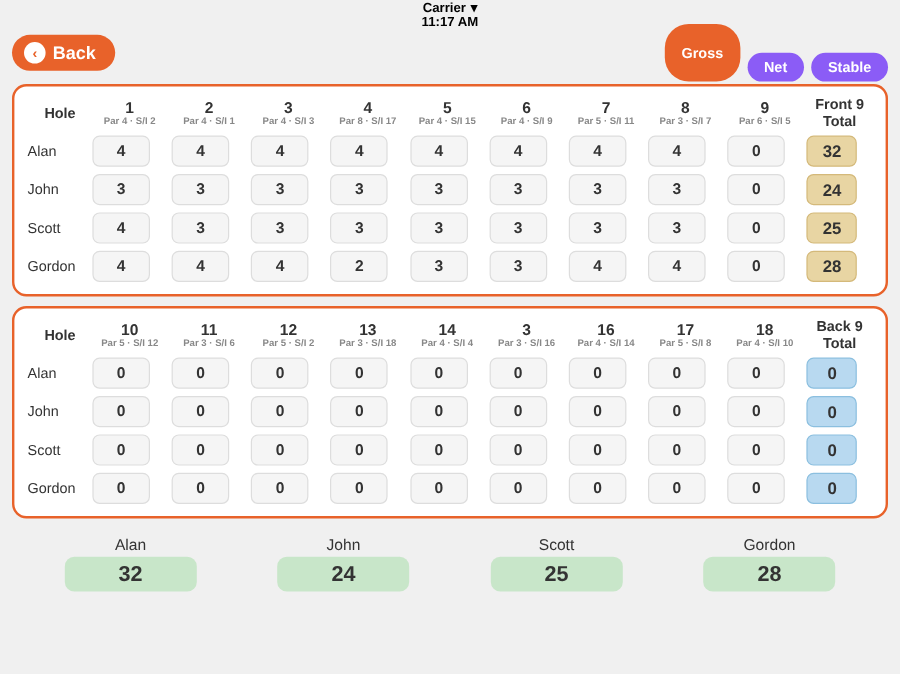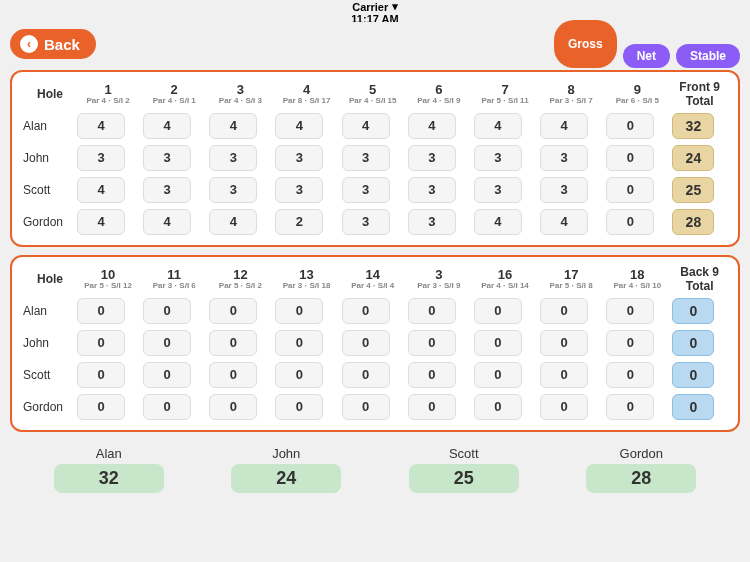--- a/index.html
+++ b/index.html
@@ -504,21 +504,21 @@
           </th>
           <th>
             <div class="hole-sub">
               <span class="main-num">14</span>
               <span class="par-si">Par 4 · S/I 4</span>
             </div>
           </th>
           <th>
             <div class="hole-sub">
               <span class="main-num">3</span>
-              <span class="par-si">Par 3 · S/I 9</span>
+              <span class="par-si">Par 3 · S/I 16</span>
             </div>
           </th>
           <th>
             <div class="hole-sub">
               <span class="main-num">16</span>
               <span class="par-si">Par 4 · S/I 14</span>
             </div>
           </th>
           <th>
             <div class="hole-sub">

